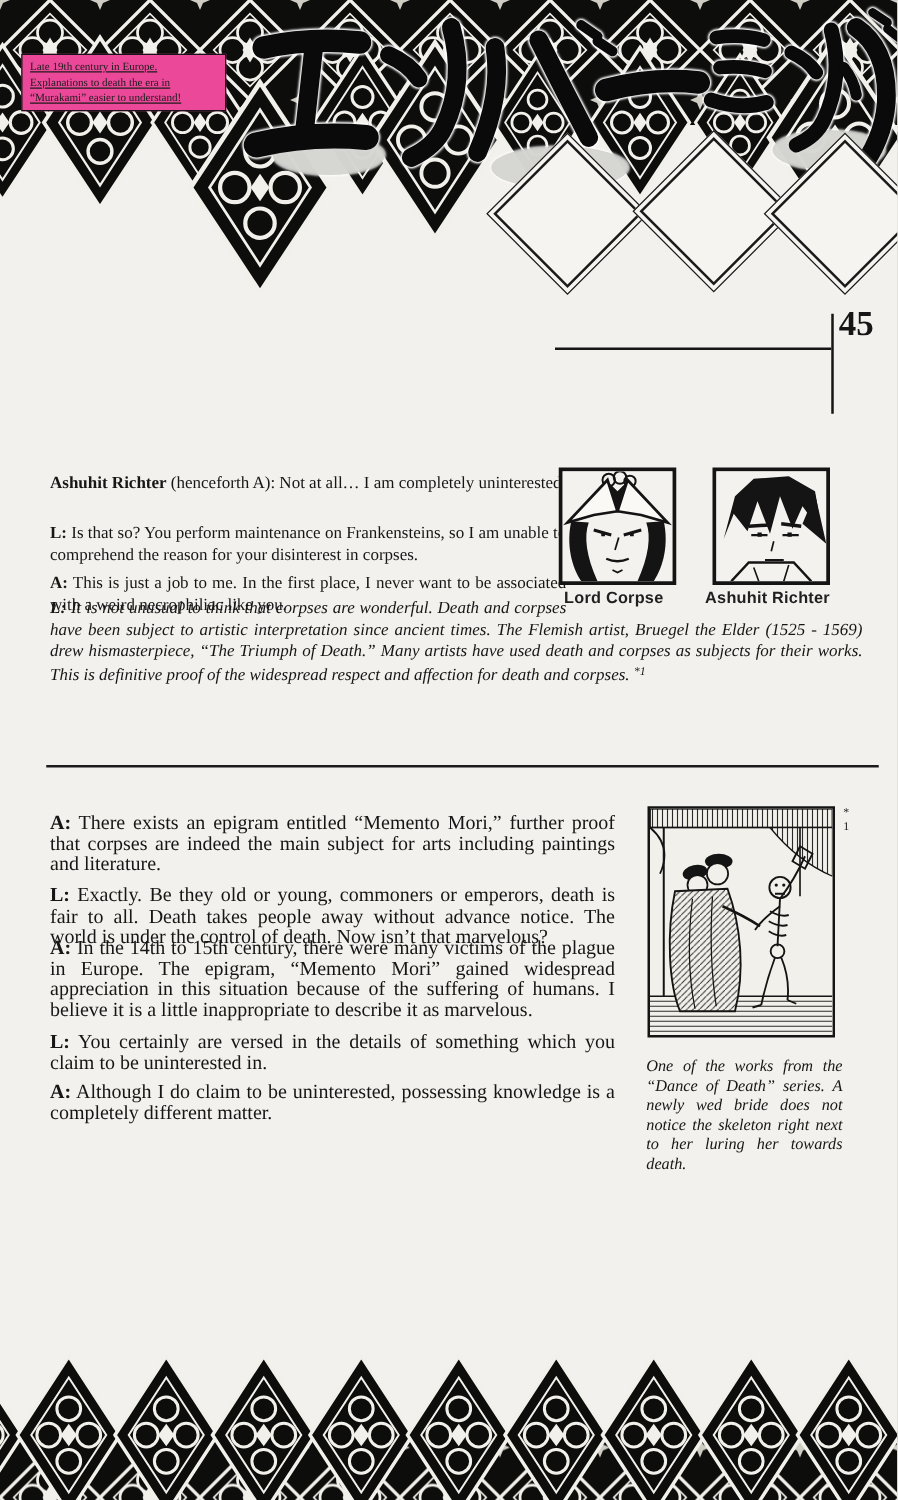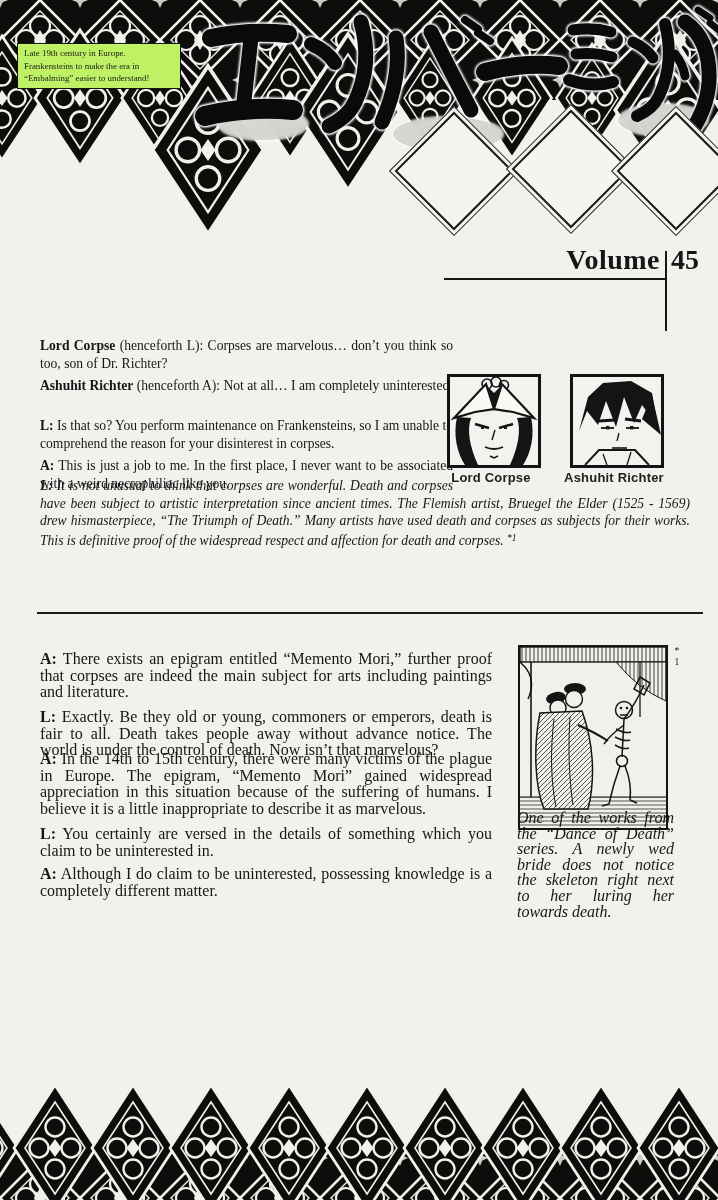--- a/index.html
+++ b/index.html
@@ -10,23 +10,23 @@
   
   .top-border{position:absolute;left:0;top:0;}
   .bottom-border{position:absolute;left:0;top:1078px;}
 
   
   .wdiamond{position:absolute;width:90px;height:90px;background:#f6f4f0;
             border:1.5px solid #1a1a1a;transform:rotate(45deg);}
   .wdiamond::after{content:"";position:absolute;inset:3px;border:2.5px solid #1a1a1a;}
 
   
-  .caption-box{position:absolute;left:17px;top:43px;width:152px;background:#bef264;
+  .caption-box{position:absolute;left:17px;top:43px;width:152px;background:#ec4899;
                border:1.5px solid #141414;padding:3px 4px 3px 6px;
-               font-size:8.9px;line-height:1.42;color:#1b1b1b;}
+               font-size:8.9px;line-height:1.42;color:#1b1b1b;text-decoration:underline;}
   .caption-box span{display:block;white-space:nowrap;}
 
   
   .logo-wrap{position:absolute;left:193px;top:2px;width:525px;height:162px;}
   .logo-wrap svg{filter:drop-shadow(0 0 1px #fff) drop-shadow(0 0 1px #fff) drop-shadow(0 0 1px #fff);}
 
   
   .volume-word{position:absolute;left:498px;top:246px;width:162px;text-align:right;
                font-size:28px;font-weight:bold;letter-spacing:.5px;line-height:1;}
   .volume-num{position:absolute;left:671px;top:246px;font-size:28px;font-weight:bold;line-height:1;}
@@ -60,22 +60,22 @@
   .plabel-1{left:426px;} .plabel-2{left:549px;}
 
   
   .divider{position:absolute;left:37px;top:612px;width:666px;height:2.3px;background:#1c1c1c;}
 
   
   .fig-frame{position:absolute;left:518px;top:645px;width:146px;height:181px;
              border:2.5px solid #141414;background:#f2f0ea;overflow:hidden;}
   .fig-marker{position:absolute;left:671px;top:646px;font-size:9.5px;line-height:1.05;
               writing-mode:vertical-rl;text-orientation:upright;letter-spacing:1px;}
-  .fig-caption{position:absolute;left:517px;top:810px;width:157px;margin:0;
-               font-style:italic;font-size:16px;line-height:15.6px;text-align:justify;}
+  .fig-caption{position:absolute;left:517px;top:845px;width:157px;margin:0;
+               font-style:italic;font-size:13px;line-height:15.6px;text-align:justify;}
 </style>
 </head>
 <body>
 
 <div class="page">
 
   <svg class="top-border" width="718" height="235" viewBox="0 0 718 235" aria-hidden="true">
     <defs>
       <pattern id="ornT" width="80" height="80" patternUnits="userSpaceOnUse">
         <rect width="80" height="80" fill="#0d0d0c"></rect>
@@ -151,31 +151,29 @@
       </g>
     </svg>
   </div>
 
   <div class="wdiamond" style="left:408px;top:125px;"></div>
   <div class="wdiamond" style="left:525px;top:123px;"></div>
   <div class="wdiamond" style="left:630px;top:125px;"></div>
 
   <div class="caption-box">
     <span>Late 19th century in Europe.</span>
-    <span>Frankensteins to make the era in</span>
-    <span>“Embalming” easier to understand!</span>
-  </div>
-
-  <div class="volume-word">Volume</div>
+    <span>Explanations to death the era in</span>
+    <span>“Murakami” easier to understand!</span>
+  </div>
+
   <div class="volume-num">45</div>
   <div class="volume-rule-h"></div>
   <div class="volume-rule-v"></div>
 
 
-  <p class="para s1 p1-1"><b>Lord Corpse</b><span> (henceforth L): Corpses are marvelous… don’t you think so too, son of Dr. Richter?</span></p>
   <p class="para s1 p1-2"><b>Ashuhit Richter</b><span> (henceforth A): Not at all… I am completely uninterested.</span></p>
   <p class="para s1 p1-3"><b>L:</b><span> Is that so? You perform maintenance on Frankensteins, so I am unable to comprehend the reason for your disinterest in corpses.</span></p>
   <p class="para s1 p1-4"><b>A:</b><span> This is just a job to me. In the first place, I never want to be associated with a weird necrophiliac like you.</span></p>
   <p class="para p1-5"><span class="fl-spacer"></span><b>L:</b><span> It is not unusual to think that corpses are wonderful. Death and corpses have been subject to artistic interpretation since ancient times. The Flemish artist, Bruegel the Elder (1525 - 1569) drew hismasterpiece, “The Triumph of Death.” Many artists have used death and corpses as subjects for their works. This is definitive proof of the widespread respect and affection for death and corpses. </span><sup class="fn">*1</sup></p>
 
   <div class="portrait portrait-1">
     <svg width="88" height="88" viewBox="0 0 88 88" aria-hidden="true">
       <rect width="88" height="88" fill="#f4f2ee"></rect>
       <g fill="none" stroke="#141414" stroke-width="1.6">
         <circle cx="37" cy="7" r="5"></circle>

